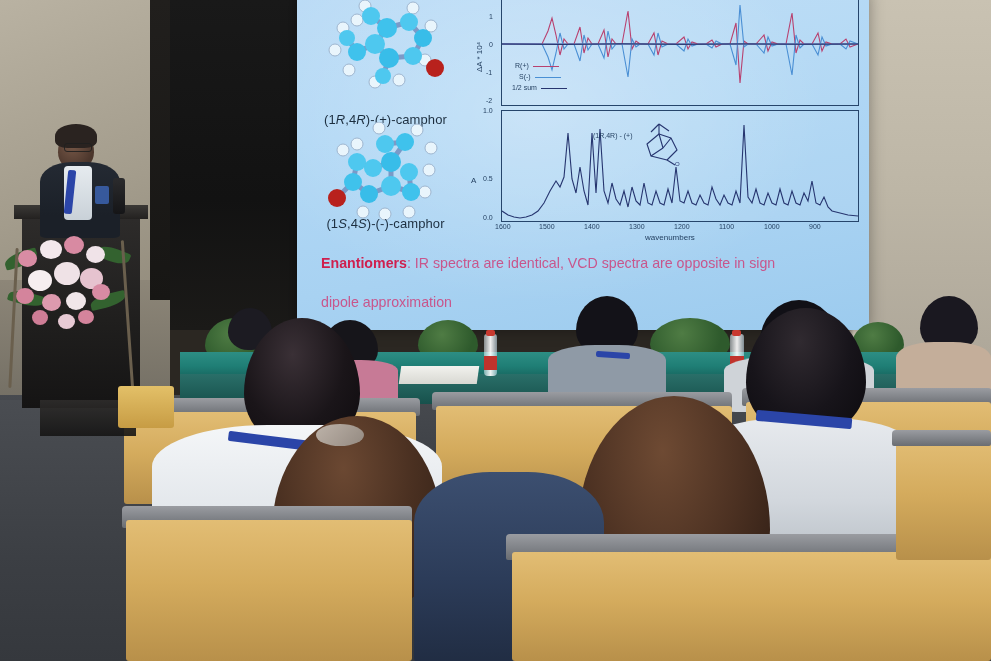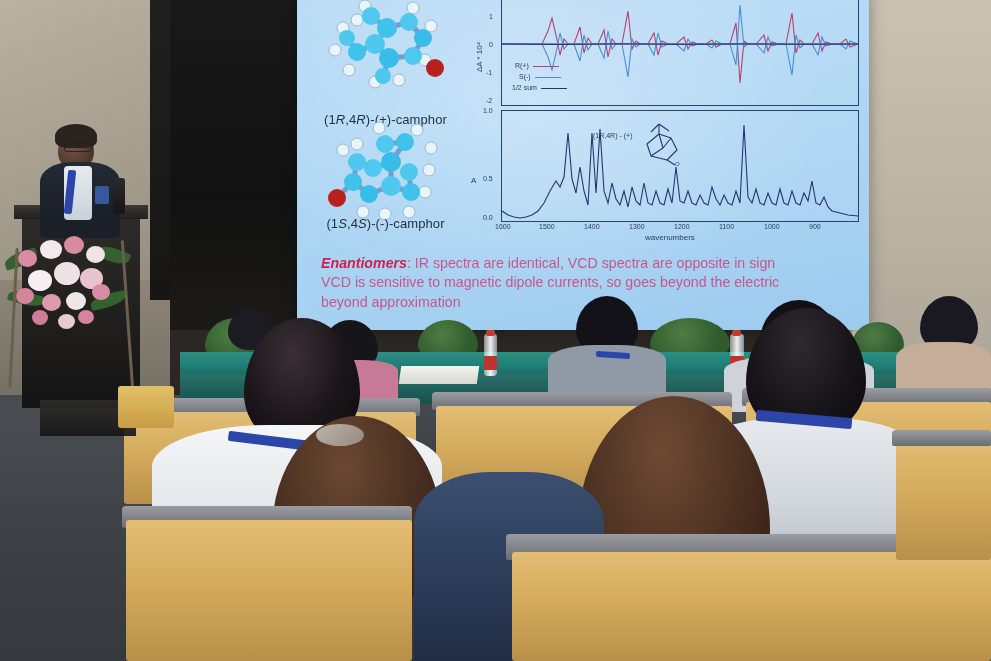--- a/index.html
+++ b/index.html
@@ -42,21 +42,21 @@
   .ylab-rot{position:absolute;color:#1f3b5c;font-size:8px;transform:rotate(-90deg);
     transform-origin:left top;white-space:nowrap;}
   .legend-row{position:absolute;font-size:7px;color:#1f3b5c;white-space:nowrap;}
   .legend-line{display:inline-block;width:26px;height:0;border-top:1.2px solid;
     vertical-align:middle;margin-left:4px;}
 
   
   .slide-text{position:absolute;left:24px;top:262px;width:534px;
     font-size:14.2px;line-height:1.37;color:#c8568c;
     font-family:"Liberation Sans",sans-serif;}
-  .slide-text b{color:#cf1f4e;font-weight:bold;font-style:italic;}
+  .slide-text b{color:#cf1f4e;font-weight:bold;}
 
   
   .plant{position:absolute;border-radius:50% 50% 45% 45%/60% 60% 40% 40%;
     background:radial-gradient(circle at 40% 35%,#4f7c44,#2e5a2c 70%);}
   .desk{position:absolute;background:linear-gradient(180deg,#2d8e84 0%,#1f7e75 55%,#17655e 100%);}
   .desk-front{position:absolute;background:linear-gradient(180deg,#2a6f69 0%,#17514c 100%);}
   .bench{position:absolute;background:linear-gradient(180deg,#e2bd74 0%,#d4ab5d 45%,#b8904a 100%);
     border-radius:3px;}
   .bench-top{position:absolute;background:linear-gradient(180deg,#9a9ca1 0%,#7d8085 60%,#6a6d72 100%);
     border-radius:4px 4px 2px 2px;}
@@ -259,22 +259,22 @@
     <div class="axis-text" style="left:287px;top:231px;">1400</div>
     <div class="axis-text" style="left:332px;top:231px;">1300</div>
     <div class="axis-text" style="left:377px;top:231px;">1200</div>
     <div class="axis-text" style="left:422px;top:231px;">1100</div>
     <div class="axis-text" style="left:467px;top:231px;">1000</div>
     <div class="axis-text" style="left:512px;top:231px;">900</div>
     <div class="axis-text lg" style="left:348px;top:241px;">wavenumbers</div>
 
     <div class="slide-text">
       <span><b>Enantiomers</b></span><span>: IR spectra are identical, VCD spectra are opposite in sign</span><br>
-      <span>VCD is sensitive to magnetic dipole currents, so goes beyond the electric</span><br>
-      <span>beyond approximation</span>
+      <br>
+      <span>dipole approximation</span>
     </div>
   </div>
 
   <div class="floor"></div>
   <div class="aisle"></div>
 
   <div class="plant" style="left:205px;top:318px;width:62px;height:46px;"></div>
   <div class="plant" style="left:418px;top:320px;width:60px;height:42px;"></div>
   <div class="plant" style="left:650px;top:318px;width:80px;height:44px;"></div>
   <div class="plant" style="left:852px;top:322px;width:52px;height:38px;"></div>

